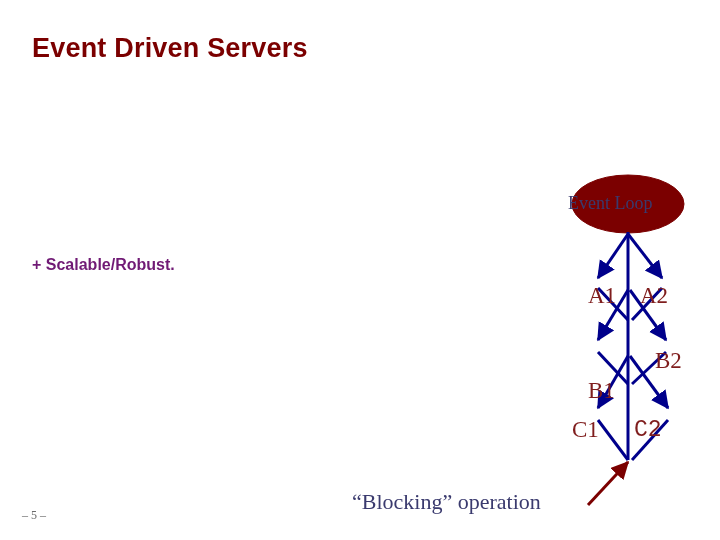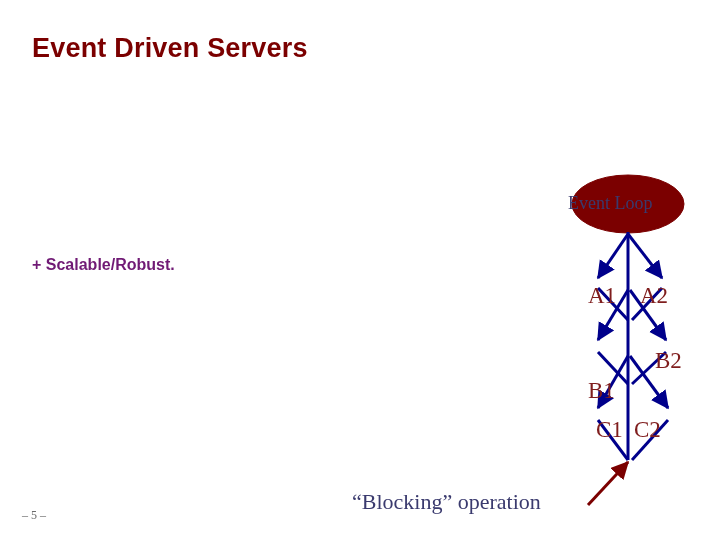--- a/index.html
+++ b/index.html
@@ -130,17 +130,17 @@
 
       <line x1="68" y1="345" x2="108" y2="302" stroke="#7b0000" stroke-width="3" marker-end="url(#arrowred)"></line>
     </svg>
 
     <div class="ellipse-label" style="left: 48px; top: 33px;">Event Loop</div>
 
     <div class="node-label" style="left: 68px; top: 123px;">A1</div>
     <div class="node-label" style="left: 120px; top: 123px;">A2</div>
     <div class="node-label" style="left: 68px; top: 188px; margin-top: 30px;">B1</div>
     <div class="node-label" style="left: 102px; top: 188px; margin-left: 33px;">B2</div>
-    <div class="node-label" style="left: 76px; top: 257px;">C1</div>
-    <div class="node-label" style="left: 114px; top: 257px;">C2</div>
+    <div class="node-label" style="left: 52px; top: 257px;">C1</div>
+    <div class="node-label" style="left: 114px; top: 257px; font-family: Liberation Mono, monospace;">C2</div>
   </div>
 
 </div>
 
 </body></html>

